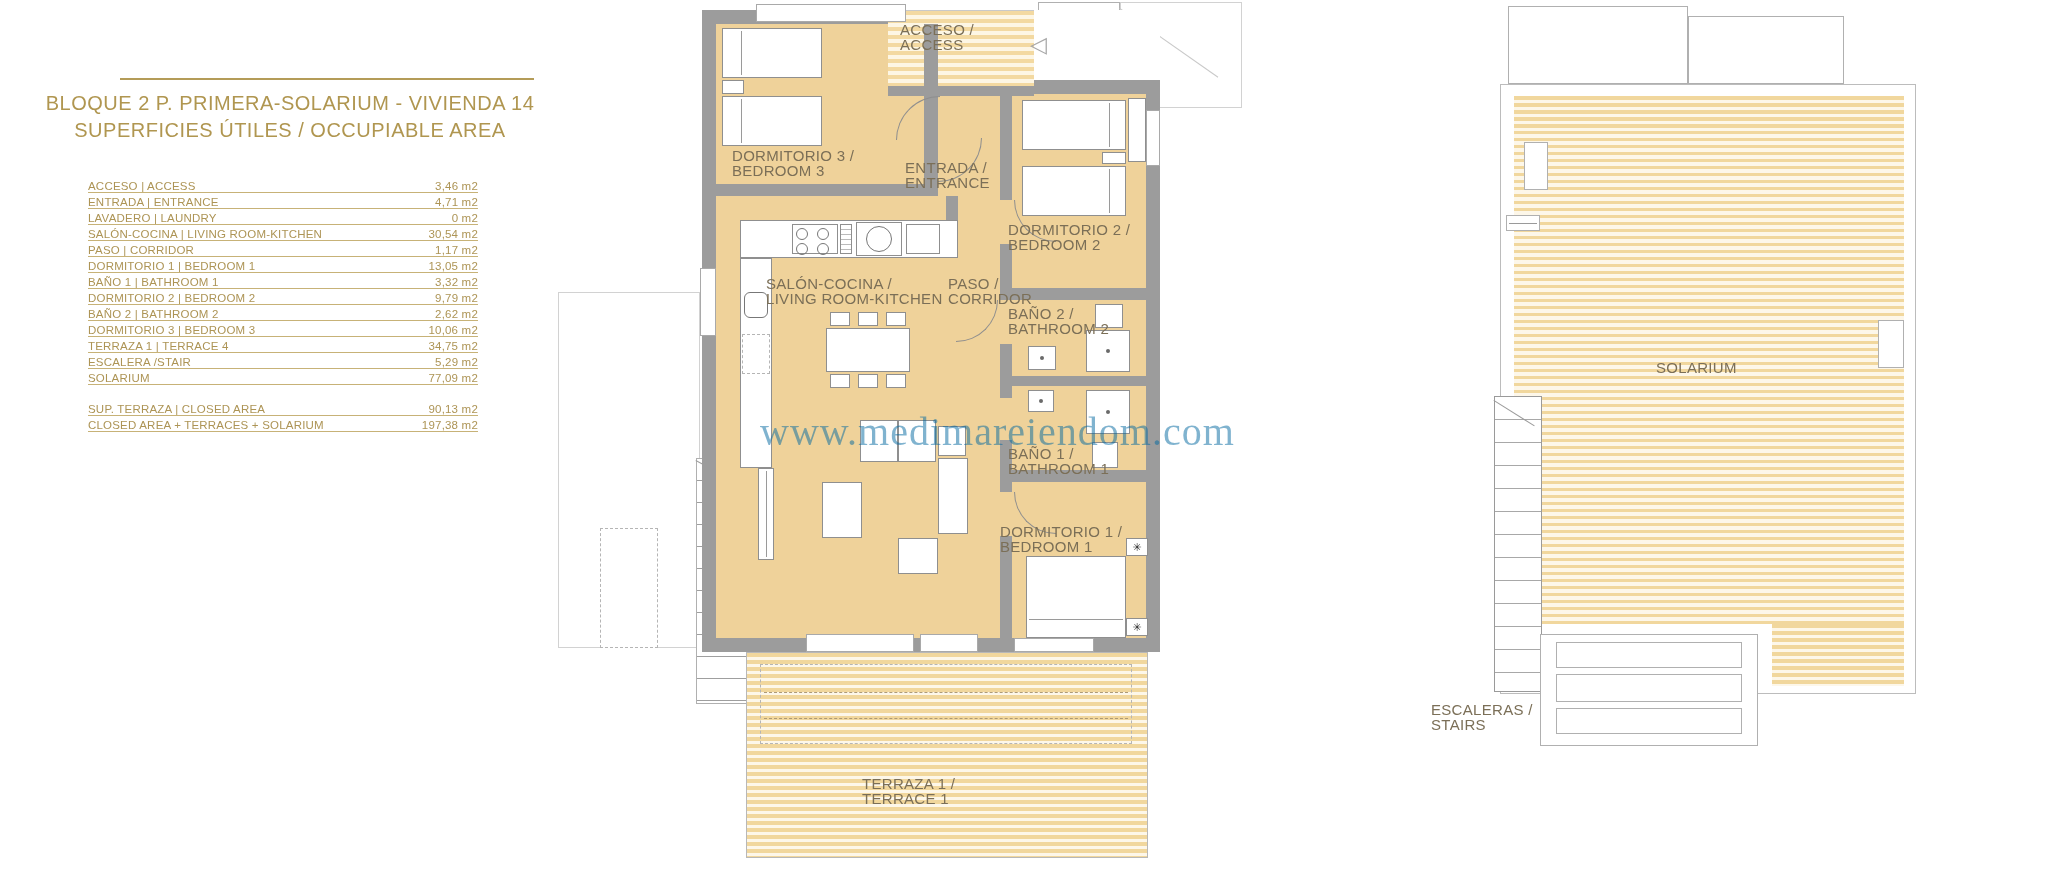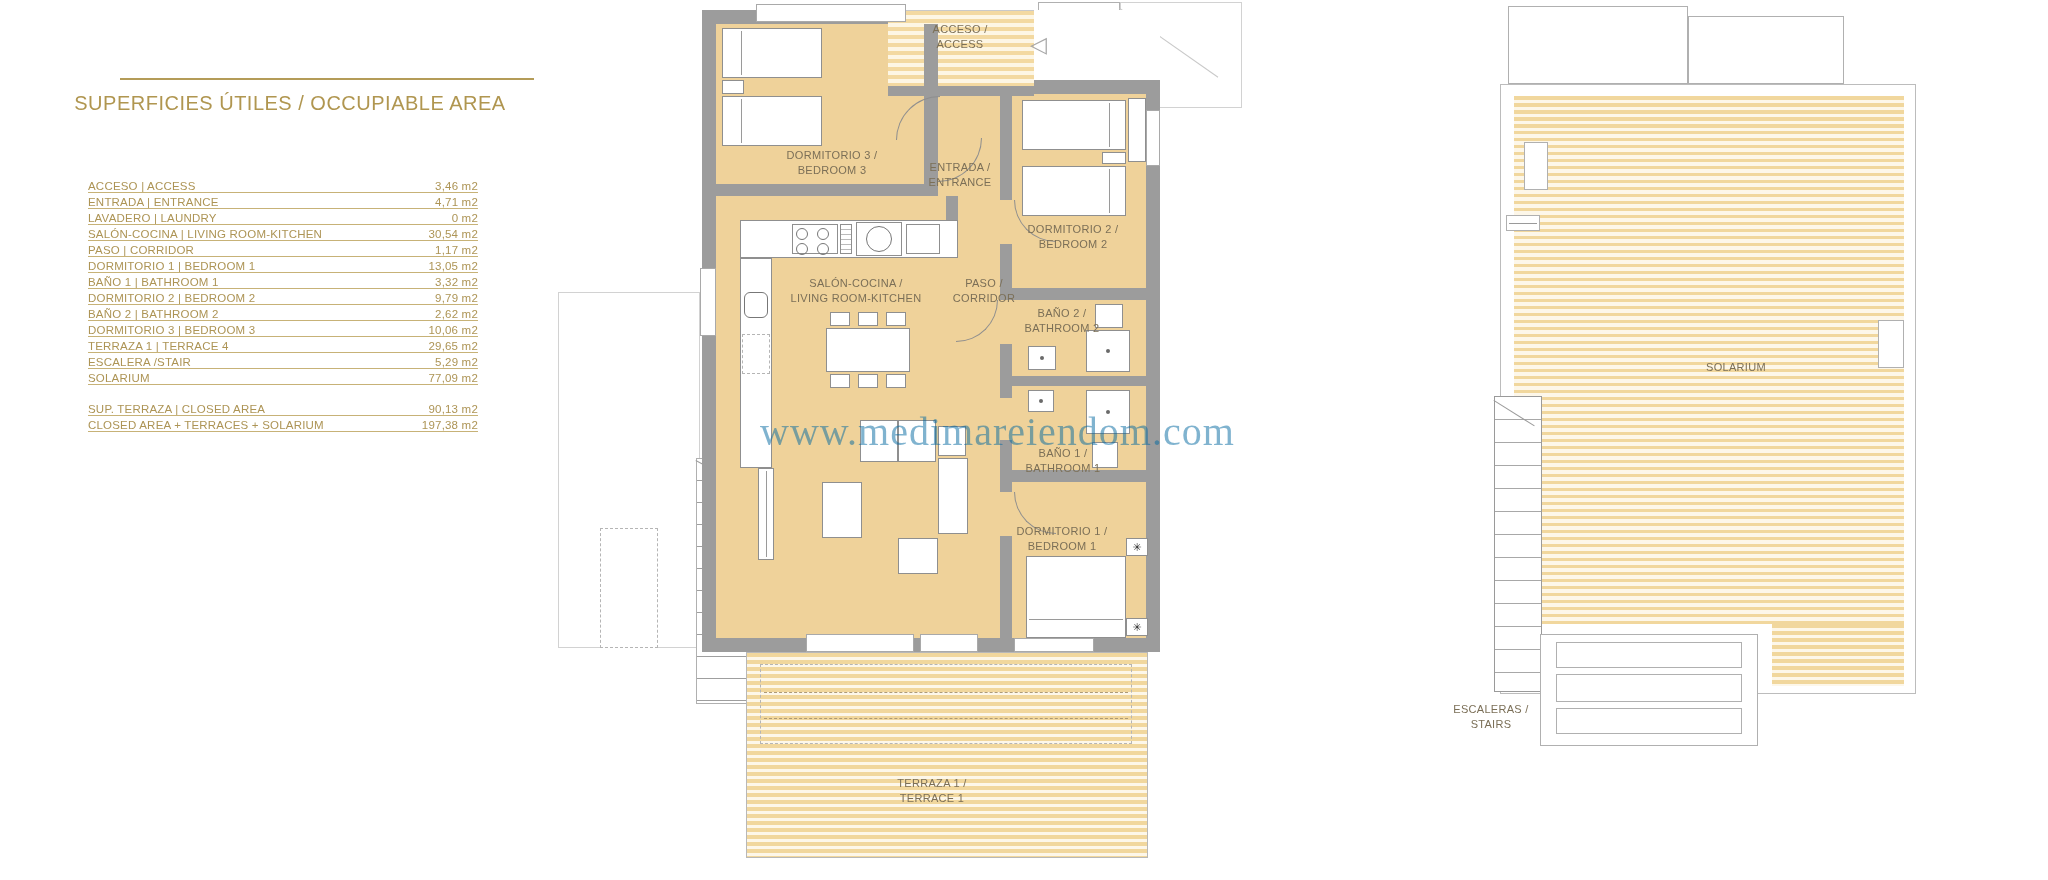--- a/index.html
+++ b/index.html
@@ -21,21 +21,21 @@
 
   
   .wall{background:#9c9c9c;}
   .tan{background:#efd29a;}
   .hatch{background:repeating-linear-gradient(180deg,#f3d9a1 0 4px,#fdf6e4 4px 8px);}
   .deck{background:repeating-linear-gradient(180deg,#f1d79d 0 3.5px,#fdf7e9 3.5px 7px);}
   .furn{background:#fff;border:1px solid #8f8f8f;box-sizing:border-box;}
   .thinbox{background:#fff;border:1px solid #b0b0b0;box-sizing:border-box;}
   .faint{border:1px solid #d2d2d2;box-sizing:border-box;background:#fff;}
   .dashedbox{border:1px dashed #b5b5b5;box-sizing:border-box;}
-  .room-label{color:#7b6f57;font-size:11px;line-height:15px;text-align:center;
+  .room-label{color:#7b6f57;font-size:15px;line-height:15px;text-align:left;
               white-space:pre-line;letter-spacing:.3px;}
   .treads{background-image:repeating-linear-gradient(180deg,#fff 0 21px,#9f9f9f 21px 22px);}
   .treads2{background-image:repeating-linear-gradient(180deg,#fff 0 22px,#a8a8a8 22px 23px);}
   .arc{box-sizing:border-box;border:1px solid #8e8e8e;background:transparent;}
   .arc-tl{border-right:none;border-bottom:none;border-radius:100% 0 0 0;}
   .arc-br{border-left:none;border-top:none;border-radius:0 0 100% 0;}
   .arc-bl{border-right:none;border-top:none;border-radius:0 0 0 100%;}
   .burners{display:grid;grid-template-columns:1fr 1fr;gap:3px;padding:3px;box-sizing:border-box;}
   .burner{width:10px;height:10px;border:1px solid #777;border-radius:50%;}
   .sink-circle{width:26px;height:26px;border:1.5px solid #777;border-radius:50%;box-sizing:border-box;}
@@ -47,20 +47,21 @@
   .innerline-h{position:absolute;left:2px;right:2px;top:70%;height:1px;background:#9a9a9a;}
   .dashline{border-top:1px dashed #ad9a77;}
 </style>
 </head>
 <body>
 
 <div class="canvas">
 
   <div class="abs title-rule"></div>
   <div class="abs title-block">
+    <div>BLOQUE 2 P. PRIMERA-SOLARIUM - VIVIENDA 14</div>
     <div>SUPERFICIES ÚTILES / OCCUPIABLE AREA</div>
   </div>
 
   <div class="abs areas">
     <div>
 
         <div class="area-row">
           <span class="lbl">ACCESO | ACCESS</span>
           <span class="val">3,46 m2</span>
         </div>
@@ -105,21 +106,21 @@
           <span class="val">2,62 m2</span>
         </div>
 
         <div class="area-row">
           <span class="lbl">DORMITORIO 3 | BEDROOM 3</span>
           <span class="val">10,06 m2</span>
         </div>
 
         <div class="area-row">
           <span class="lbl">TERRAZA 1 | TERRACE 4</span>
-          <span class="val">29,65 m2</span>
+          <span class="val">34,75 m2</span>
         </div>
       </div>
     <div class="grp2">
 
         <div class="area-row">
           <span class="lbl">ESCALERA /STAIR</span>
           <span class="val">5,29 m2</span>
         </div>
 
         <div class="area-row">

